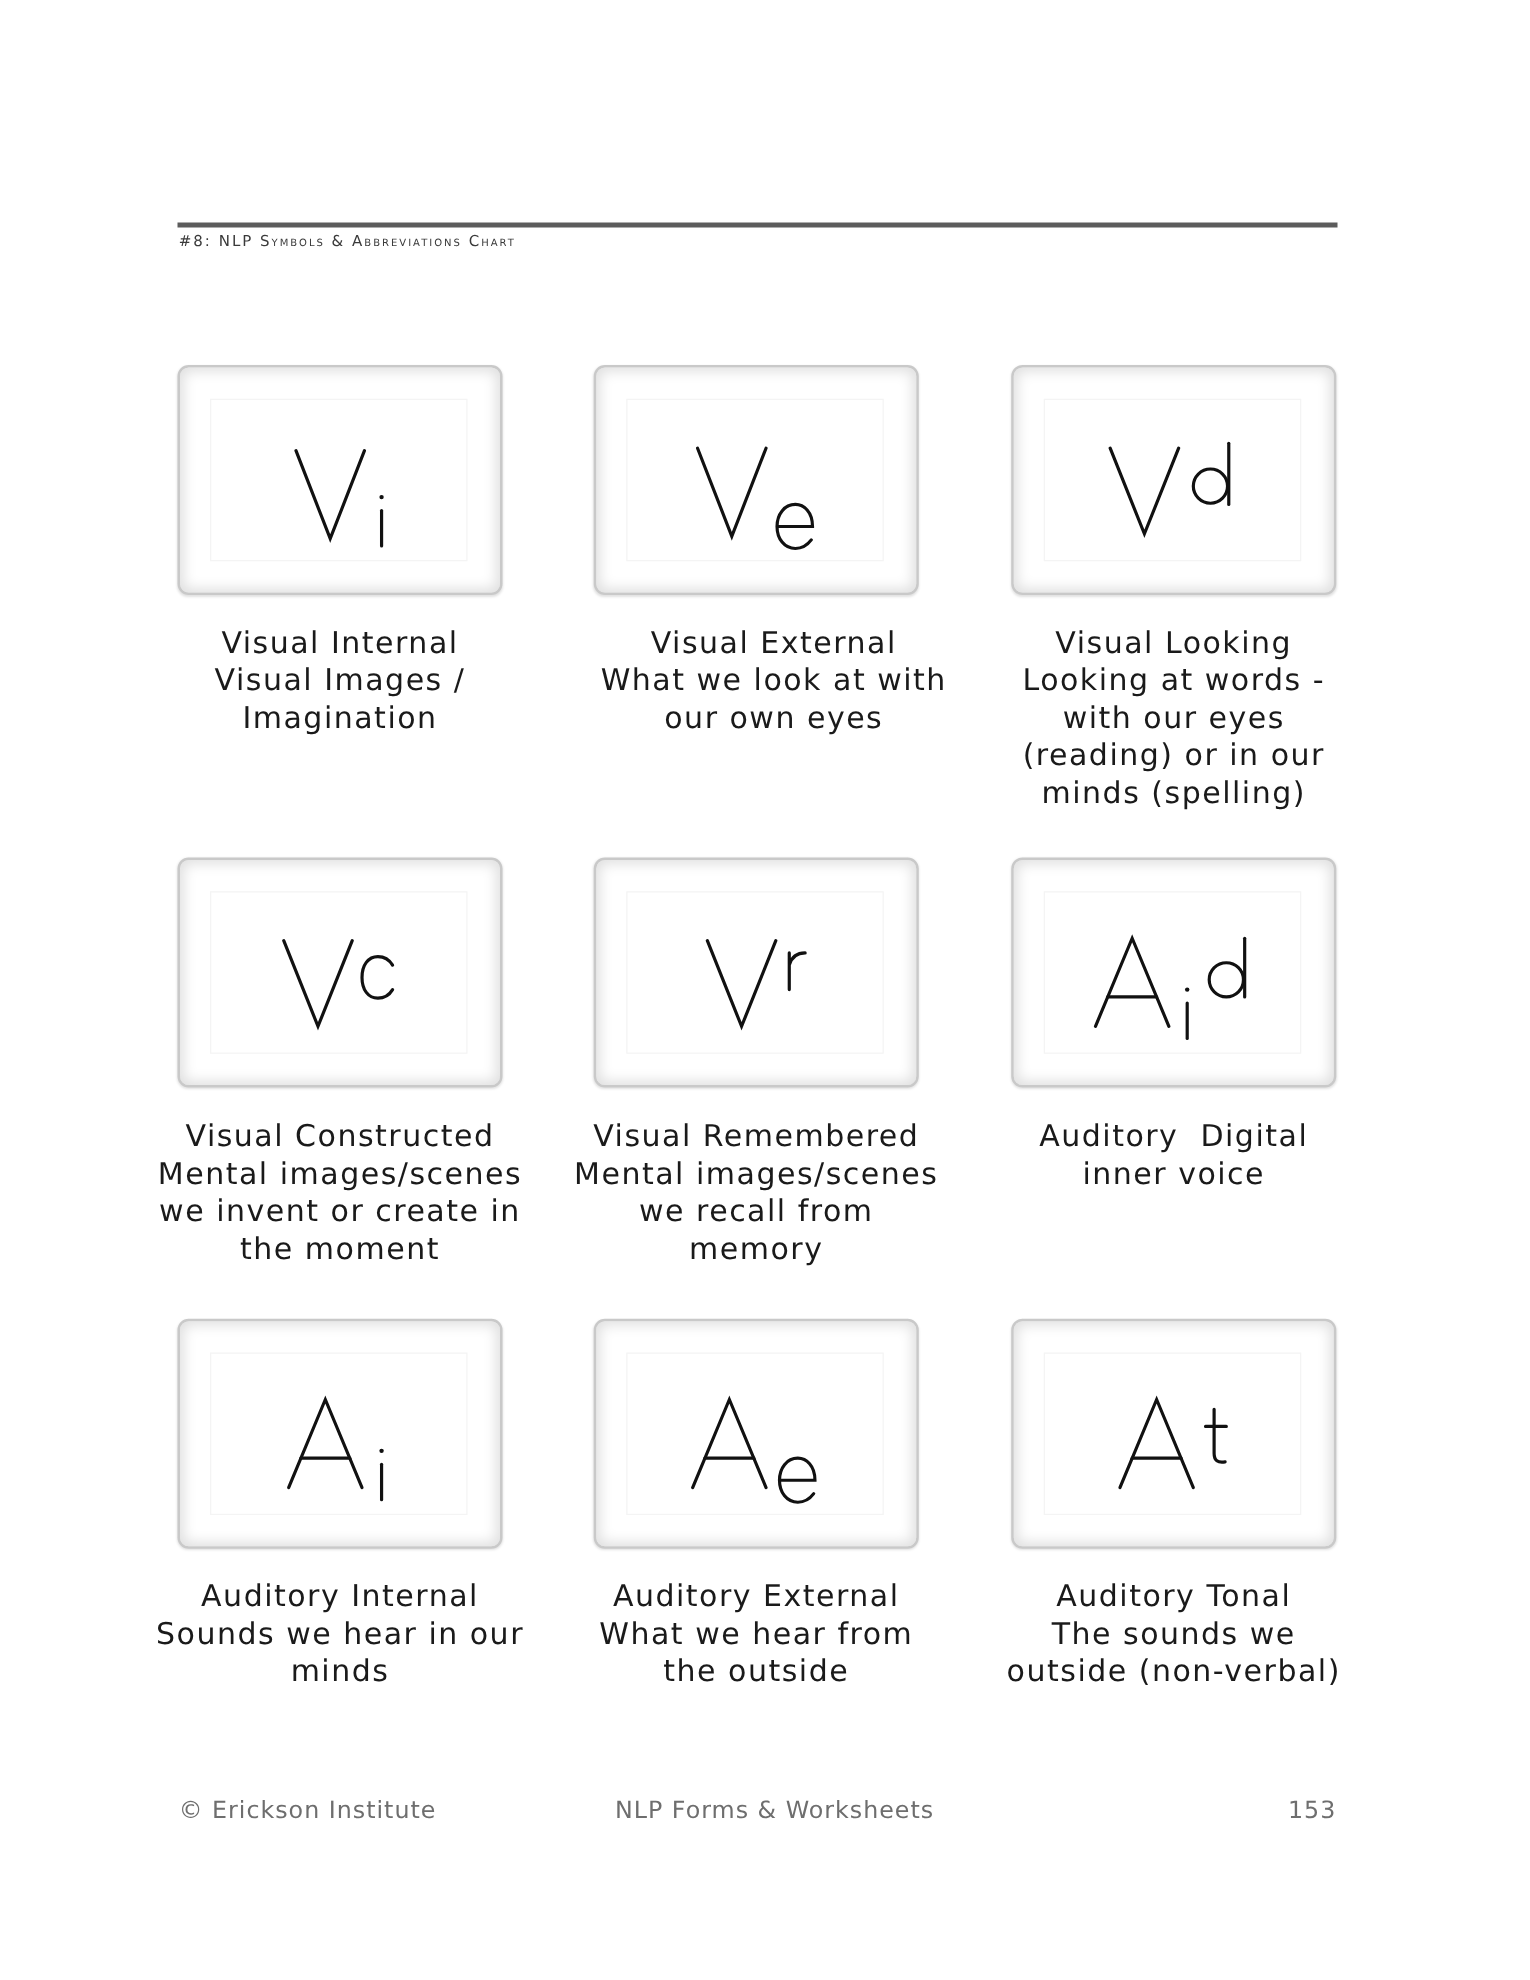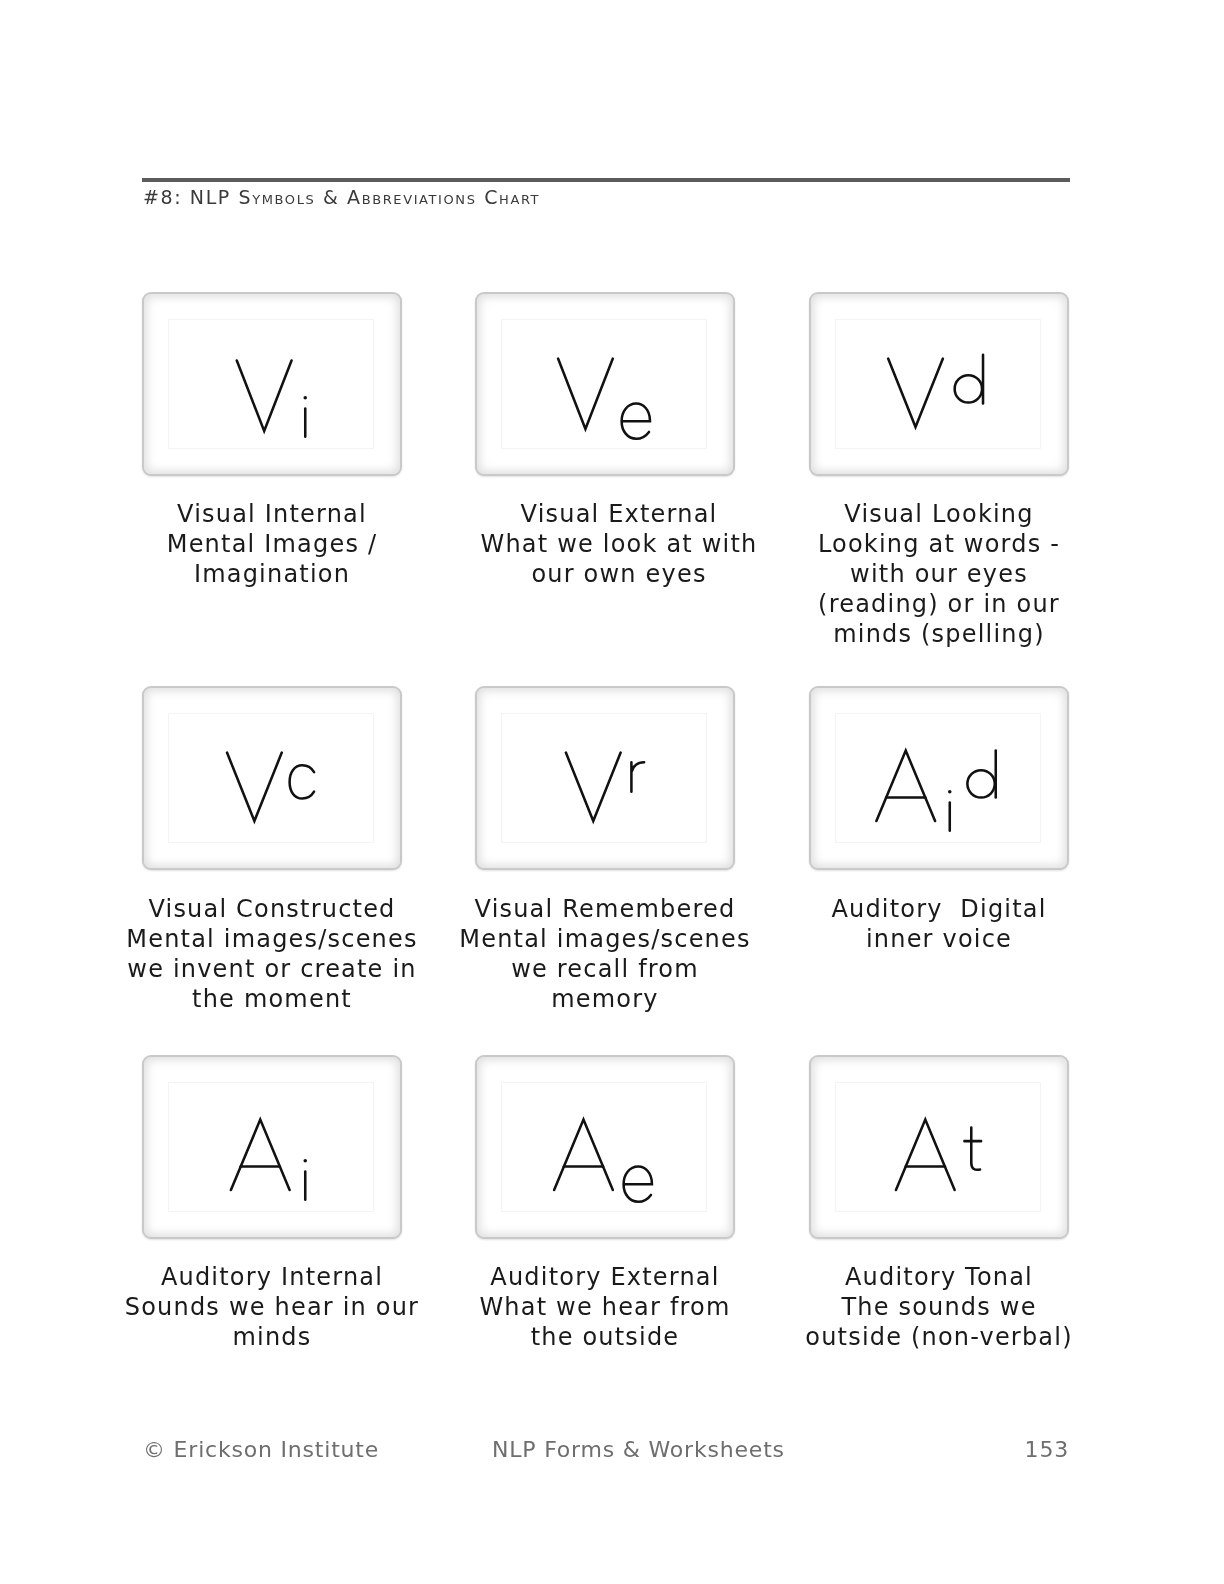--- a/index.html
+++ b/index.html
@@ -1,51 +1,51 @@
 <!DOCTYPE html>
 <html><head>
   <meta charset="utf-8">
   <style>
     html, body { margin: 0; padding: 0; background: #ffffff; }
     body { width: 1224px; height: 1584px; position: relative; overflow: hidden;
       font-family: "DejaVu Sans", sans-serif; color: #1a1a1a; }
     .rule { position: absolute; left: 142px; top: 178px; width: 928px; height: 4px; background: #5c5c5c; }
-    .heading { position: absolute; left: 143px; top: 186px; font-size: 19px; letter-spacing: 1.6px;
+    .heading { position: absolute; left: 143px; top: 186px; font-size: 12px; letter-spacing: 1.6px;
       color: #3a3a3a; font-variant: small-caps; font-family: "DejaVu Sans", sans-serif; }
     .card { position: absolute; width: 260px; height: 184px; box-sizing: border-box;
       border: 2px solid #c9c9c9; border-radius: 9px; background: #ffffff;
       box-shadow: inset 0 0 10px 3px rgba(0,0,0,0.13), 0 1px 2px rgba(0,0,0,0.12); }
     .card .inner { position: absolute; left: 24px; top: 25px; right: 26px; bottom: 25px;
       border: 1px solid #f4f4f4; }
     .sym { position: absolute; left: 0; right: 0; top: 0; bottom: 0; }
     .sym svg { width: 100%; height: 100%; }
     .caption { position: absolute; width: 300px; text-align: center; font-size: 24px;
       line-height: 30px; letter-spacing: 1.2px; color: #1a1a1a; }
     .caption div { white-space: nowrap; }
-    .footer { position: absolute; top: 1437px; font-size: 22px; color: #6e6e6e; letter-spacing: 0.8px; }
+    .footer { position: absolute; top: 1437px; font-size: 19px; color: #6e6e6e; letter-spacing: 0.8px; }
   </style>
 </head>
 <body>
 
 <div class="rule"></div>
 <div class="heading">#8: NLP Symbols &amp; Abbreviations Chart</div>
 
 <div class="card" style="left:142px; top:292px;">
   <div class="inner"></div>
   <div class="sym">
     <svg viewBox="0 0 260 184" fill="none" stroke="#111" stroke-width="2.6" stroke-linecap="round">
       <polyline points="94,68 122,140 150,68"></polyline>
       <circle cx="164" cy="106" r="1.8" fill="#111" stroke="none"></circle>
       <line x1="164" y1="117" x2="164" y2="146"></line>
     </svg>
   </div>
 </div>
 <div class="caption" style="left:122px; top:499px;">
   <div>Visual Internal</div>
-  <div>Mental Images /</div>
+  <div>Visual Images /</div>
   <div>Imagination</div>
 </div>
 
 <div class="card" style="left:475px; top:292px;">
   <div class="inner"></div>
   <div class="sym">
     <svg viewBox="0 0 260 184" fill="none" stroke="#111" stroke-width="2.6" stroke-linecap="round">
       <polyline points="82,66 110,138 138,66"></polyline>
       <path d="M148,130 L176,130 C176,118 169,112 162,112 C153,112 147,120 147,130 C147,140 153,148 162,148 C168,148 172,145 175,141"></path>
     </svg>

